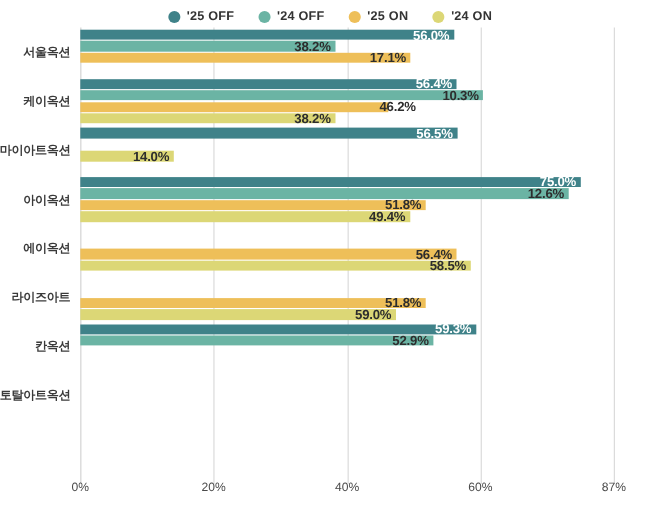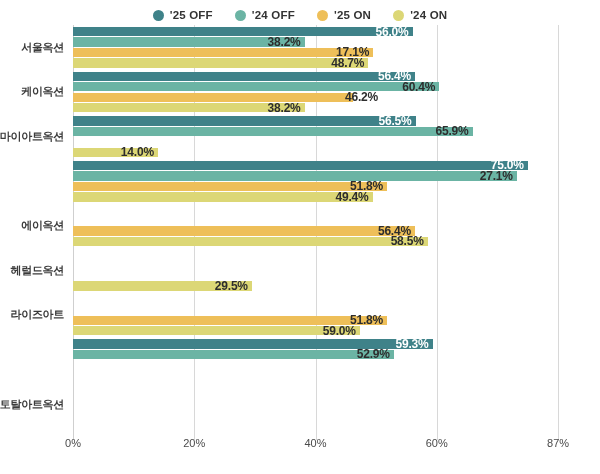--- a/index.html
+++ b/index.html
@@ -200,74 +200,67 @@
               <div class="bar-value inside" style="left: 339.528px;">56.0%</div>
             </div>
             <div class="barrow">
               <div class="bar" style="width: 231.607px; background: rgb(107, 180, 164);"></div>
               <div class="bar-value outside-dark" style="left: 231.607px;">38.2%</div>
             </div>
             <div class="barrow">
               <div class="bar" style="width: 300.118px; background: rgb(238, 191, 89);"></div>
               <div class="bar-value outside-dark" style="left: 300.118px;">17.1%</div>
             </div>
-            <div class="barrow">
-              <div class="bar" style="width: 295.268px; background: rgb(220, 215, 118);"></div>
-              <div class="bar-value outside-dark" style="left: 295.268px;">48.7%</div>
-            </div>
           </div>
         </div>
         <div class="group">
           <div class="group-label">케이옥션</div>
           <div class="bars">
             <div class="barrow">
               <div class="bar" style="width: 341.953px; background: rgb(63, 130, 137);"></div>
               <div class="bar-value inside" style="left: 341.953px;">56.4%</div>
             </div>
             <div class="barrow">
               <div class="bar" style="width: 366.205px; background: rgb(107, 180, 164);"></div>
-              <div class="bar-value outside-dark" style="left: 366.205px;">60.4%</div>
+              <div class="bar-value outside-dark" style="left: 366.205px;">10.3%</div>
             </div>
             <div class="barrow">
               <div class="bar" style="width: 280.111px; background: rgb(238, 191, 89);"></div>
               <div class="bar-value outside-dark" style="left: 297px; margin-left: 12px;">46.2%</div>
             </div>
             <div class="barrow">
               <div class="bar" style="width: 231.607px; background: rgb(220, 215, 118);"></div>
               <div class="bar-value outside-dark" style="left: 231.607px;">38.2%</div>
             </div>
           </div>
         </div>
         <div class="group">
           <div class="group-label">마이아트옥션</div>
           <div class="bars">
             <div class="barrow">
               <div class="bar" style="width: 342.559px; background: rgb(63, 130, 137);"></div>
               <div class="bar-value inside" style="left: 342.559px;">56.5%</div>
             </div>
-            <div class="barrow">
-              <div class="bar" style="width: 399.552px; background: rgb(107, 180, 164);"></div>
-              <div class="bar-value outside-dark" style="left: 399.552px;">65.9%</div>
-            </div>
             <div class="barrow"></div>
             <div class="barrow">
               <div class="bar" style="width: 84.882px; background: rgb(220, 215, 118);"></div>
               <div class="bar-value outside-dark" style="left: 84.882px;">14.0%</div>
             </div>
           </div>
         </div>
         <div class="group">
+          <div class="group-label">아이옥션</div>
           <div class="bars">
             <div class="barrow">
               <div class="bar" style="width: 454.725px; background: rgb(63, 130, 137);"></div>
               <div class="bar-value inside" style="left: 454.725px;">75.0%</div>
             </div>
             <div class="barrow">
               <div class="bar" style="width: 443.812px; background: rgb(107, 180, 164);"></div>
-              <div class="bar-value outside-dark" style="left: 443.812px;">27.1%</div>
+              <div class="bar-value outside-dark" style="left: 443.812px;">12.6%</div>
             </div>
             <div class="barrow">
               <div class="bar" style="width: 314.063px; background: rgb(238, 191, 89);"></div>
               <div class="bar-value outside-dark" style="left: 314.063px;">51.8%</div>
             </div>
             <div class="barrow">
               <div class="bar" style="width: 299.512px; background: rgb(220, 215, 118);"></div>
               <div class="bar-value outside-dark" style="left: 299.512px;">49.4%</div>
             </div>
           </div>
@@ -281,47 +274,36 @@
               <div class="bar" style="width: 341.953px; background: rgb(238, 191, 89);"></div>
               <div class="bar-value outside-dark" style="left: 341.953px;">56.4%</div>
             </div>
             <div class="barrow">
               <div class="bar" style="width: 354.685px; background: rgb(220, 215, 118);"></div>
               <div class="bar-value outside-dark" style="left: 354.685px;">58.5%</div>
             </div>
           </div>
         </div>
         <div class="group">
-          <div class="group-label">헤럴드옥션</div>
-          <div class="bars">
-            <div class="barrow"></div>
-            <div class="barrow"></div>
-            <div class="barrow"></div>
-            <div class="barrow">
-              <div class="bar" style="width: 178.858px; background: rgb(220, 215, 118);"></div>
-              <div class="bar-value outside-dark" style="left: 178.858px;">29.5%</div>
-            </div>
-          </div>
-        </div>
-        <div class="group">
           <div class="group-label">라이즈아트</div>
           <div class="bars">
             <div class="barrow"></div>
             <div class="barrow"></div>
             <div class="barrow">
               <div class="bar" style="width: 314.063px; background: rgb(238, 191, 89);"></div>
               <div class="bar-value outside-dark" style="left: 314.063px;">51.8%</div>
             </div>
             <div class="barrow">
               <div class="bar" style="width: 286.78px; background: rgb(220, 215, 118);"></div>
               <div class="bar-value outside-dark" style="left: 286.78px;">59.0%</div>
             </div>
           </div>
         </div>
         <div class="group">
+          <div class="group-label">칸옥션</div>
           <div class="bars">
             <div class="barrow">
               <div class="bar" style="width: 359.536px; background: rgb(63, 130, 137);"></div>
               <div class="bar-value inside" style="left: 359.536px;">59.3%</div>
             </div>
             <div class="barrow">
               <div class="bar" style="width: 320.733px; background: rgb(107, 180, 164);"></div>
               <div class="bar-value outside-dark" style="left: 320.733px;">52.9%</div>
             </div>
             <div class="barrow"></div>

